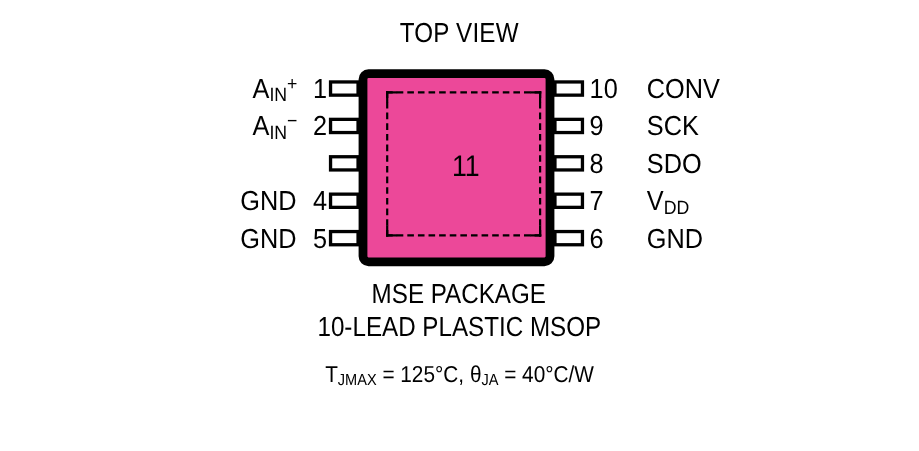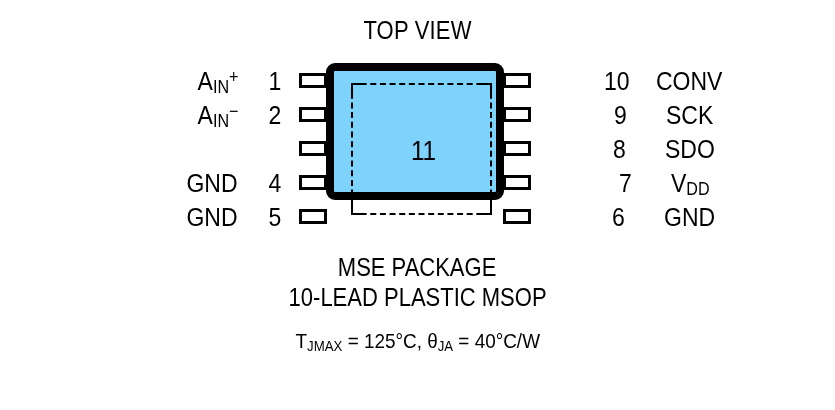--- a/index.html
+++ b/index.html
@@ -38,25 +38,25 @@
     transform-origin: center top;
     white-space: nowrap;
   }
 
   
   #package-body {
     position: absolute;
     left: 326px;
     top: 63px;
     width: 178px;
-    height: 137px;
+    height: 179px;
     box-sizing: border-box;
     border: 8px solid #000000;
     border-radius: 9px;
-    background: #7dd3fc;
+    background: #ec4899;
     z-index: 3;
   }
 
   
   #exposed-pad {
     position: absolute;
     left: 17px;
     top: 12px;
     width: 141px;
     height: 132px;
@@ -104,29 +104,28 @@
   
   .pin-row {
     position: absolute;
     height: 30px;
     display: flex;
     align-items: center;
     font-size: 25px;
     white-space: nowrap;
   }
   .pin-row.left {
-    left: 90px;
+    left: 106px;
     width: 206px;
     justify-content: flex-end;
-    gap: 16px;
   }
   .pin-row.right {
     left: 536px;
     width: 260px;
-    justify-content: center;
+    justify-content: flex-start;
   }
   .pin-name {
     transform: scaleX(0.92);
     transform-origin: right center;
   }
   .pin-row.right .pin-name {
     transform-origin: left center;
   }
   .pin-row.left .pin-num {
     width: 42px;

